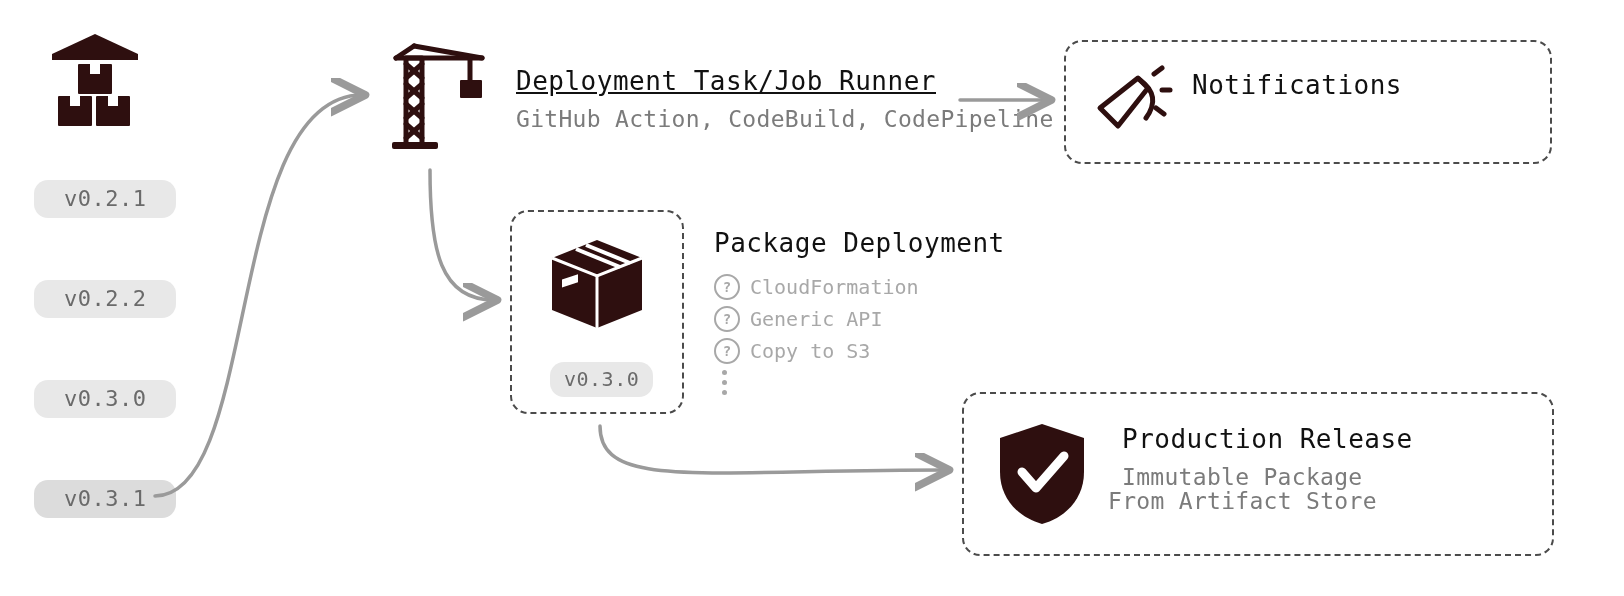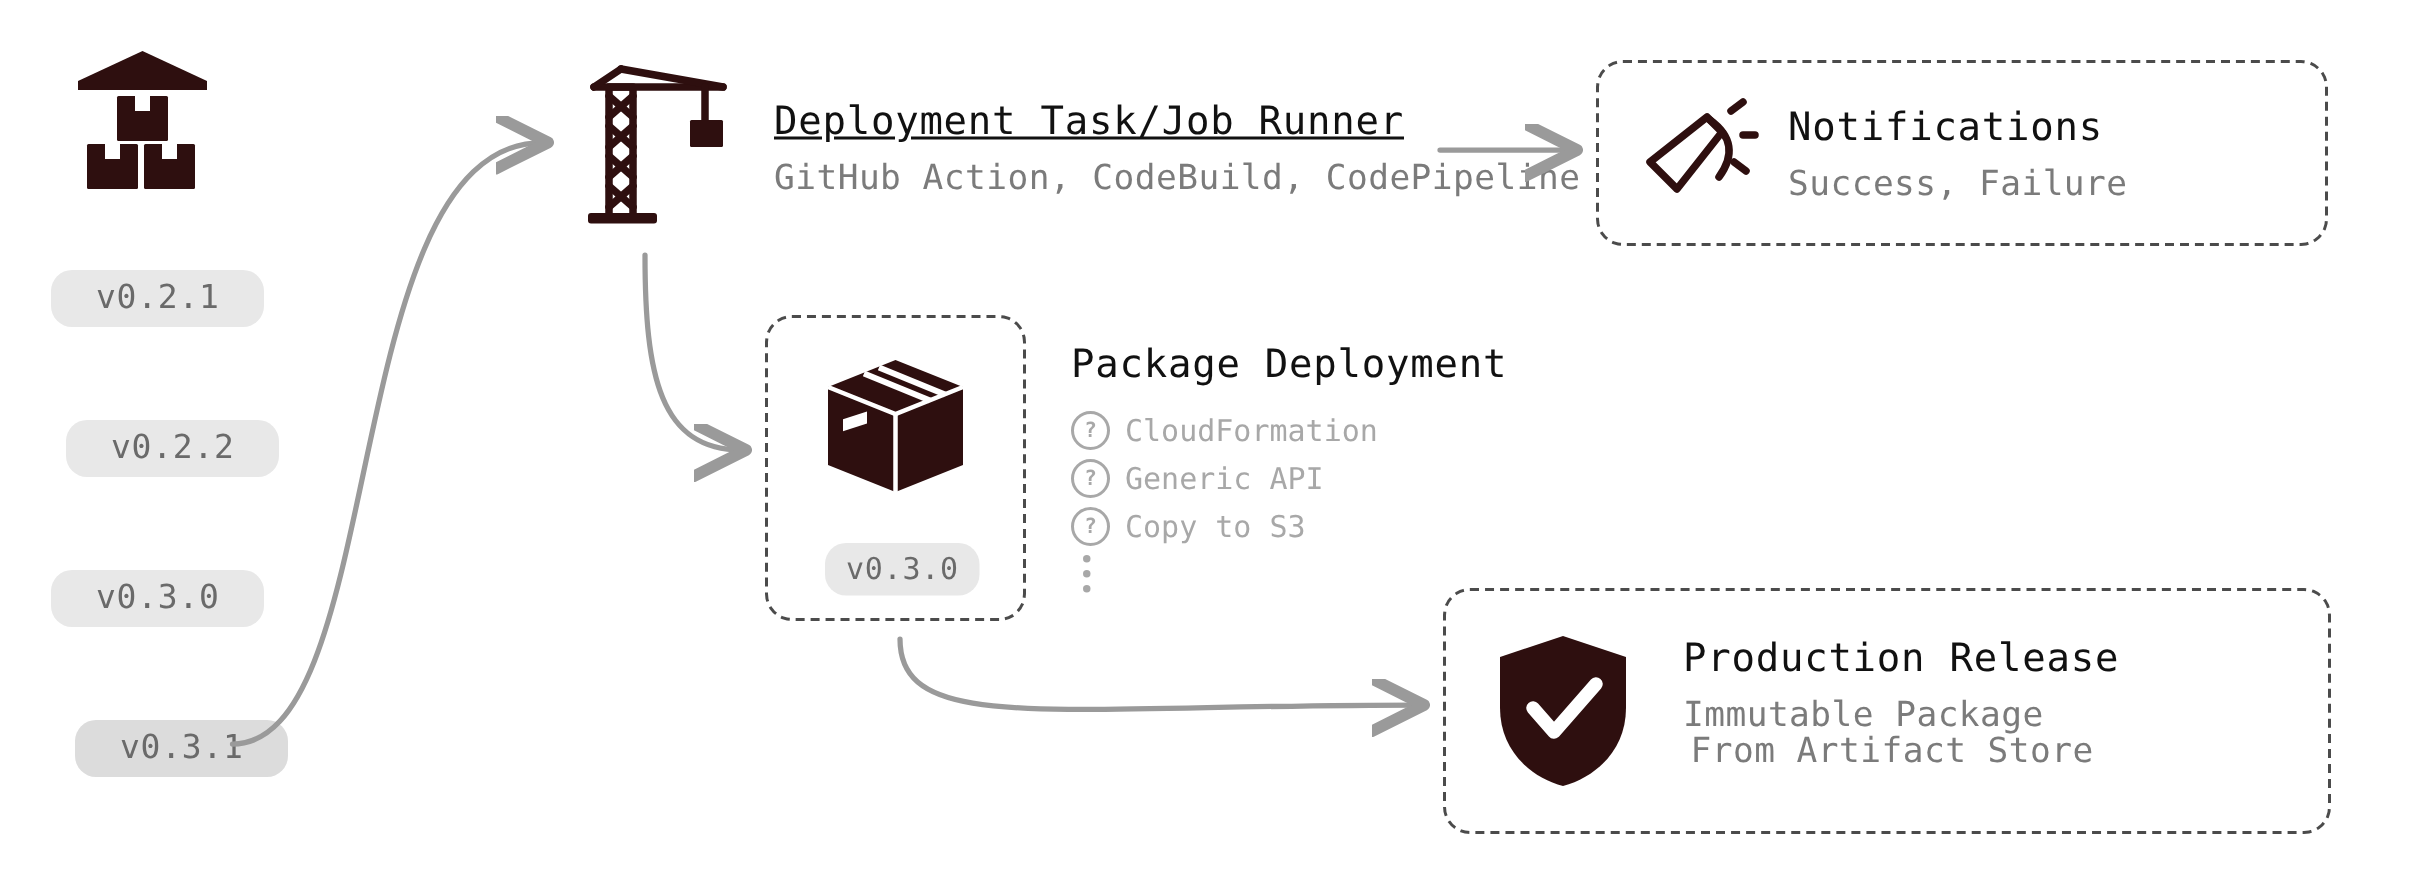--- a/index.html
+++ b/index.html
@@ -88,23 +88,23 @@
       <rect x="50" y="34" width="10" height="10" fill="#fff"></rect>
       <rect x="18" y="66" width="34" height="30" rx="1"></rect>
       <rect x="30" y="66" width="10" height="10" fill="#fff"></rect>
       <rect x="56" y="66" width="34" height="30" rx="1"></rect>
       <rect x="68" y="66" width="10" height="10" fill="#fff"></rect>
     </g>
   </svg>
 </div>
 
 <div class="abs pill" style="left:34px;top:180px;">v0.2.1</div>
-<div class="abs pill" style="left:44px;top:280px;">v0.2.2</div>
+<div class="abs pill" style="left:34px;top:280px;">v0.2.2</div>
 <div class="abs pill" style="left:34px;top:380px;">v0.3.0</div>
-<div class="abs pill" style="left:50px;top:480px;background:var(--pill-dark);">v0.3.1</div>
+<div class="abs pill" style="left:34px;top:480px;background:var(--pill-dark);">v0.3.1</div>
 
 <div class="abs icon-crane" style="left:388px;top:40px;">
   <svg viewBox="0 0 100 110">
     <g fill="none" stroke="#2e0f0f" stroke-width="5" stroke-linejoin="round" stroke-linecap="round">
 
       <polyline points="18,104 18,18 34,18 34,104"></polyline>
       <line x1="18" y1="38" x2="34" y2="24"></line>
       <line x1="34" y1="38" x2="18" y2="24"></line>
       <line x1="18" y1="58" x2="34" y2="44"></line>
       <line x1="34" y1="58" x2="18" y2="44"></line>
@@ -132,21 +132,20 @@
       <g fill="none" stroke="#2e0f0f" stroke-width="5" stroke-linecap="round" stroke-linejoin="round">
         <polygon points="10,48 48,18 58,28 28,66"></polygon>
         <path d="M50 20 Q72 36 56 58"></path>
         <line x1="64" y1="14" x2="72" y2="8"></line>
         <line x1="72" y1="30" x2="80" y2="30"></line>
         <line x1="66" y1="48" x2="74" y2="54"></line>
       </g>
     </svg>
   </div>
   <div class="abs title" style="left:126px;top:28px;">Notifications</div>
-  <div class="abs sub" style="left:126px;top:62px;">Success, Failure</div>
 </div>
 
 <div class="dashed-box" style="left:510px;top:210px;width:170px;height:200px;">
   <div class="abs icon-box" style="left:30px;top:18px;">
     <svg viewBox="0 0 110 100">
       <g>
         <polygon points="10,28 55,10 100,28 100,80 55,98 10,80" fill="#2e0f0f"></polygon>
         <polyline points="10,28 55,46 100,28" fill="none" stroke="#ffffff" stroke-width="3"></polyline>
         <line x1="55" y1="46" x2="55" y2="98" stroke="#ffffff" stroke-width="3"></line>
         <line x1="34" y1="19" x2="78" y2="37" stroke="#ffffff" stroke-width="4"></line>
@@ -182,21 +181,21 @@
 
 <div class="dashed-box" style="left:962px;top:392px;width:588px;height:160px;">
   <div class="abs icon-shield" style="left:28px;top:24px;">
     <svg viewBox="0 0 100 110">
       <path d="M50 6 L92 20 V54 C92 82 72 100 50 106 C28 100 8 82 8 54 V20 Z" fill="#2e0f0f"></path>
       <polyline points="30,54 44,70 72,38" fill="none" stroke="#ffffff" stroke-width="9" stroke-linecap="round" stroke-linejoin="round"></polyline>
     </svg>
   </div>
   <div class="abs title" style="left:158px;top:30px;">Production Release</div>
   <div class="abs sub" style="left:158px;top:64px;">Immutable Package</div>
-  <div class="abs sub" style="left:163px;top:94px;margin-top:0;">From Artifact Store</div>
+  <div class="abs sub" style="left:144px;top:94px;margin-top:0;">From Artifact Store</div>
 </div>
 
 <svg class="abs" style="left:0;top:0;pointer-events:none;" width="1624" height="596">
   <defs>
     <marker id="ah" markerWidth="12" markerHeight="12" refX="9" refY="5" orient="auto">
       <path d="M0,0 L10,5 L0,10" fill="none" stroke="#9a9a9a" stroke-width="2.2" stroke-linecap="round" stroke-linejoin="round"></path>
     </marker>
   </defs>
 
   <path class="flow" d="M 155 496 C 260 496, 225 95, 362 95" marker-end="url(#ah)"></path>

